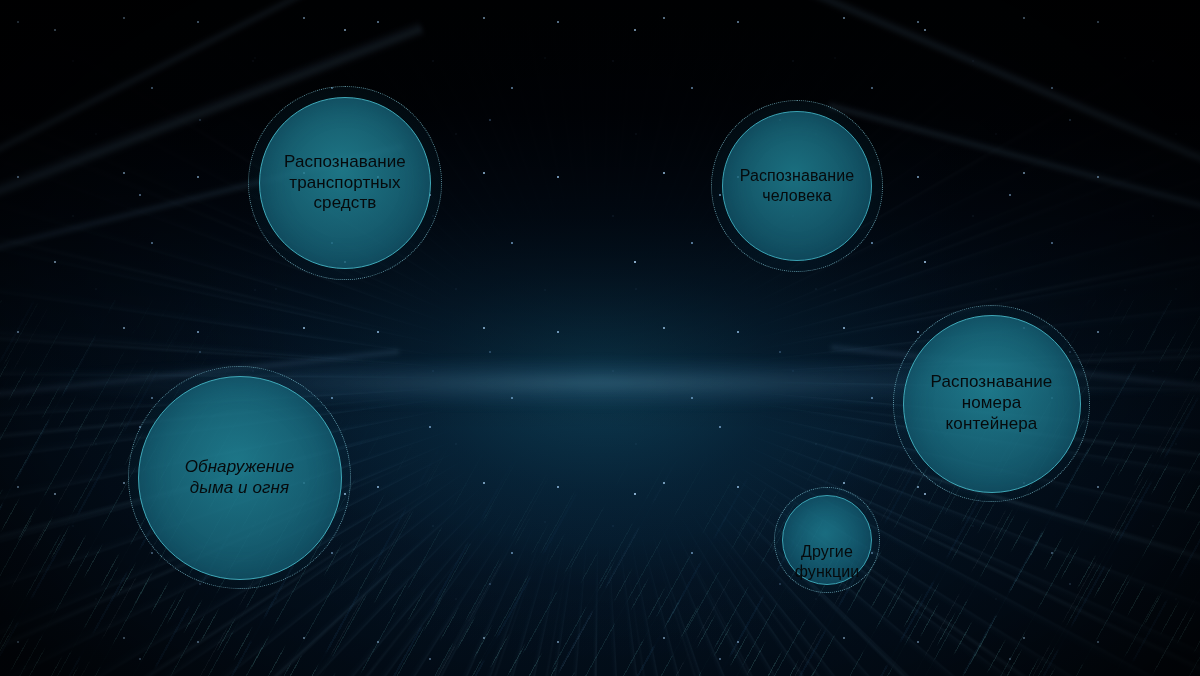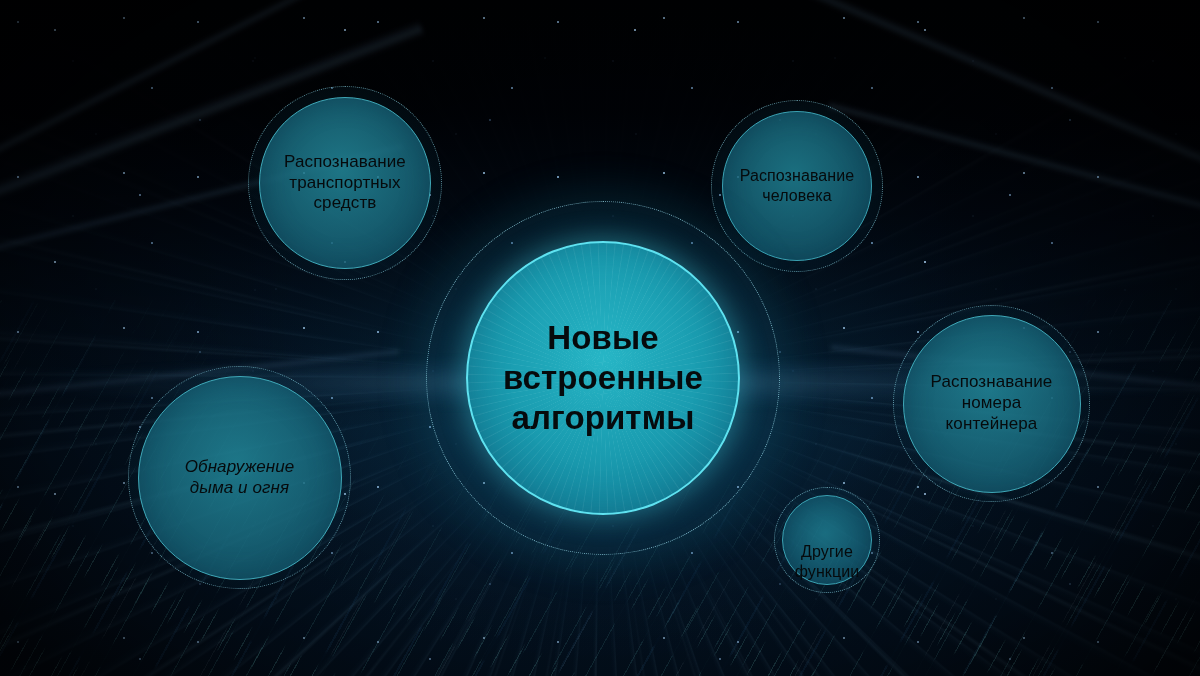--- a/index.html
+++ b/index.html
@@ -428,21 +428,14 @@
     </div>
   </div>
 
   <div class="bubble" id="bubble-other">
     <div class="bubble-core">
       <span class="bubble-label">Другие
 функции</span>
     </div>
   </div>
 
-  <div class="bubble" id="bubble-center">
-    <div class="bubble-core">
-      <span class="bubble-label">Новые
-встроенные
-алгоритмы</span>
-    </div>
-  </div>
 
 </div>
 
 </body></html>

